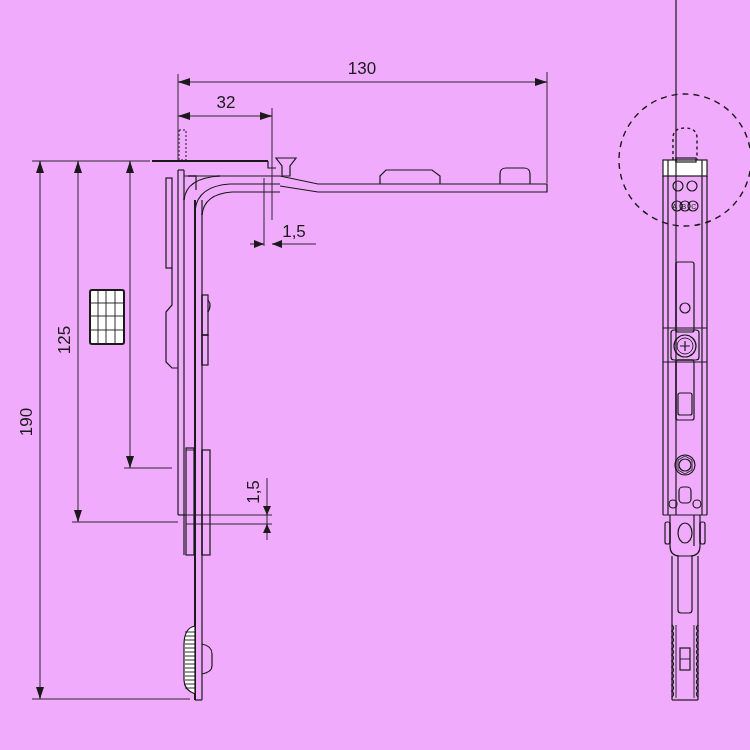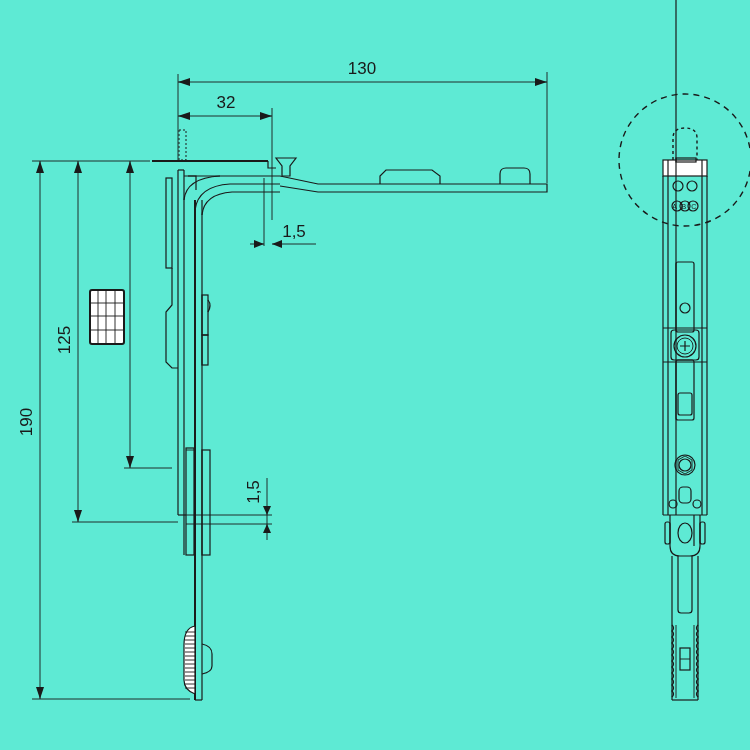--- a/index.html
+++ b/index.html
@@ -1,16 +1,16 @@
 <!DOCTYPE html>
 <html><head>
 <meta charset="utf-8">
 <style>
   html, body { margin: 0; padding: 0; background: #ffffff; }
-  #canvas { position: relative; width: 750px; height: 750px; background: #5eead4; overflow: hidden; }
+  #canvas { position: relative; width: 750px; height: 750px; background: #f0abfc; overflow: hidden; }
   svg { position: absolute; left: 0; top: 0; }
   .dim-text { font-family: "Liberation Sans", sans-serif; font-size: 17px; fill: #1a1a1a; }
   .ln { stroke: #1a1a1a; fill: none; stroke-width: 1.2; }
   .thin { stroke: #1a1a1a; fill: none; stroke-width: 0.9; }
   .thick { stroke: #1a1a1a; fill: none; stroke-width: 2; }
   .dash { stroke: #1a1a1a; fill: none; stroke-width: 1.4; stroke-dasharray: 6 5; }
   .dot { stroke: #1a1a1a; fill: none; stroke-width: 1; stroke-dasharray: 2 2; }
   .white { fill: #ffffff; stroke: #1a1a1a; stroke-width: 1.2; }
   .arrow { fill: #1a1a1a; }
 </style>

